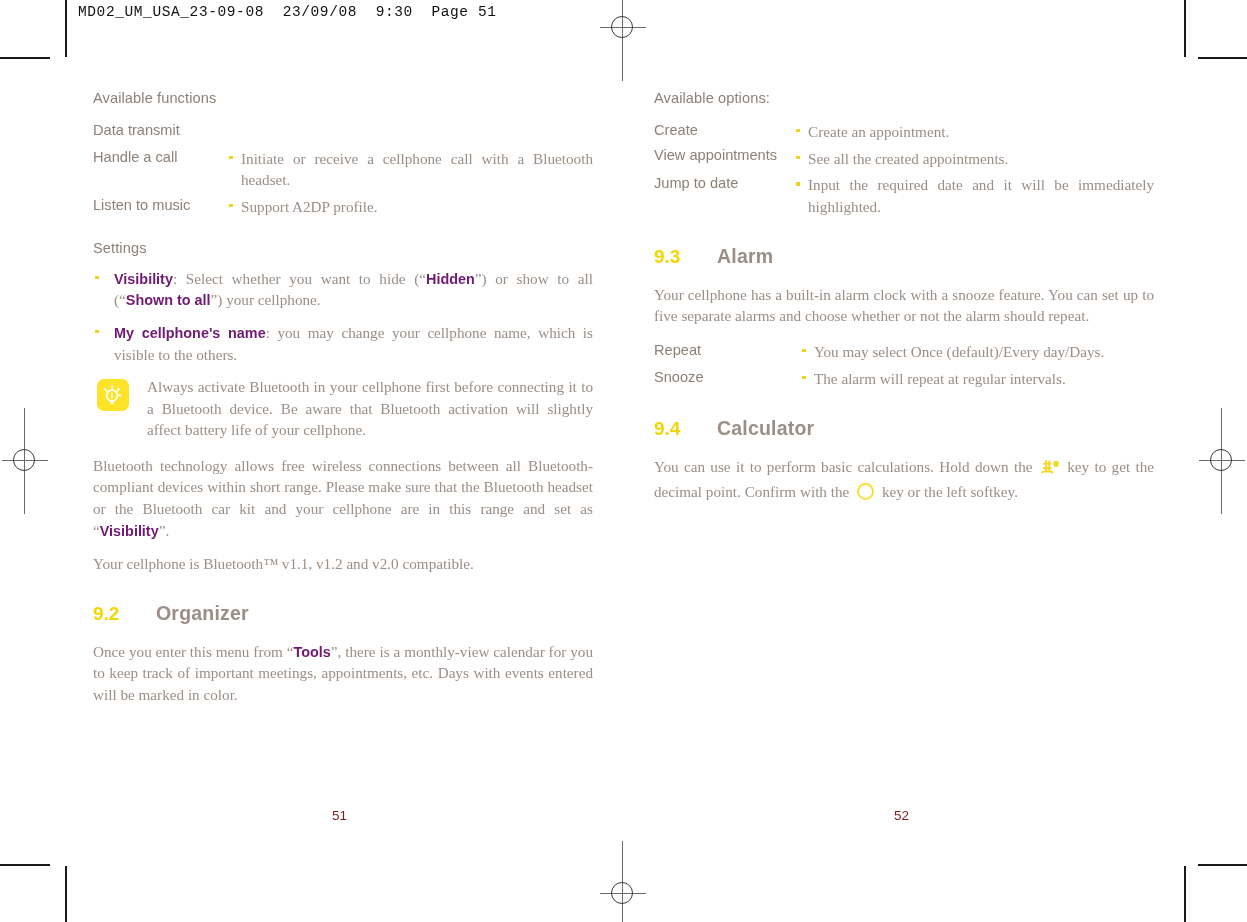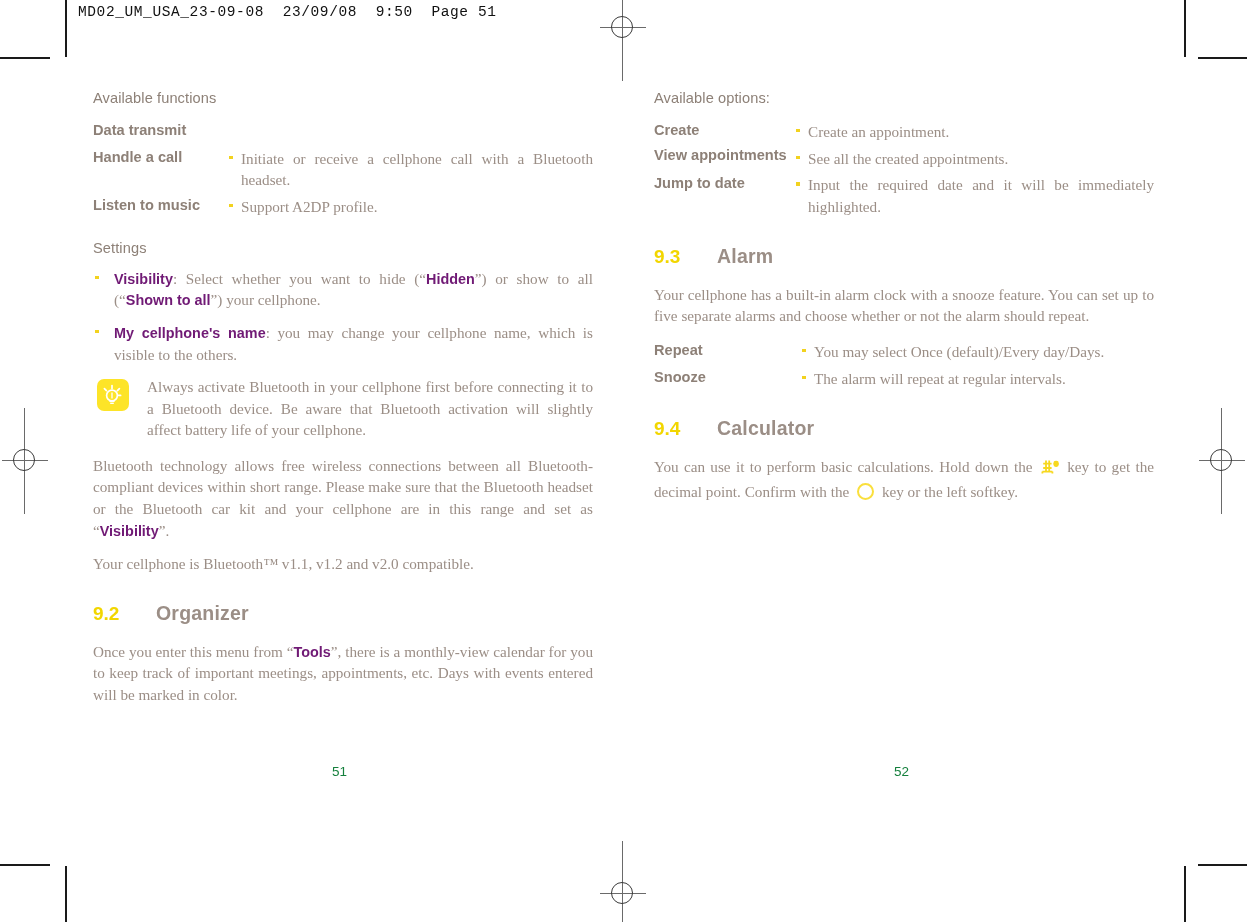--- a/index.html
+++ b/index.html
@@ -75,24 +75,24 @@
     width: 500px;
     font-size: 15.2px;
     line-height: 1.42;
     color: #9b8e86;
   }
   .page-left  { left: 93px; }
   .page-right { left: 654px; }
 
   .folio {
     position: absolute;
-    top: 764px;
+    top: 808px;
     font-family: "Liberation Sans", "DejaVu Sans", sans-serif;
     font-size: 13.5px;
-    color: #15803d;
+    color: #7f1d1d;
   }
   .folio-left  { left: 332px; }
   .folio-right { left: 894px; }
 
   
   .subhead {
     font-family: "Liberation Sans", "DejaVu Sans", sans-serif;
     font-weight: normal;
     font-size: 14.6px;
     color: #8d8077;
@@ -135,21 +135,21 @@
 
   
   .defn {
     display: flex;
     margin-bottom: 2px;
     align-items: flex-start;
   }
   .defn-term {
     flex: 0 0 auto;
     font-family: "Liberation Sans", "DejaVu Sans", sans-serif;
-    font-weight: bold;
+    font-weight: normal;
     font-size: 14.6px;
     color: #8d8077;
     line-height: 1.72;
     padding-right: 6px;
   }
   .defn-desc {
     flex: 1 1 auto;
     position: relative;
     padding-left: 14px;
     line-height: 1.42;
@@ -255,21 +255,21 @@
   <div class="reg-v"></div>
     <div class="reg-h"></div>
     <div class="reg-circle"></div>
 </div>
 <div class="reg-mark long-v" style="left:1199px;top:438px;">
   <div class="reg-v"></div>
     <div class="reg-h"></div>
     <div class="reg-circle"></div>
 </div>
 
-<div class="slug">MD02_UM_USA_23-09-08  23/09/08  9:50  Page 51</div>
+<div class="slug">MD02_UM_USA_23-09-08  23/09/08  9:30  Page 51</div>
 
 <div class="page page-left">
 
   <div class="subhead">Available functions</div>
 
   <div class="dl-left">
     <div class="defn">
       <div class="defn-term">Data transmit</div>
     </div>
     <div class="defn">

